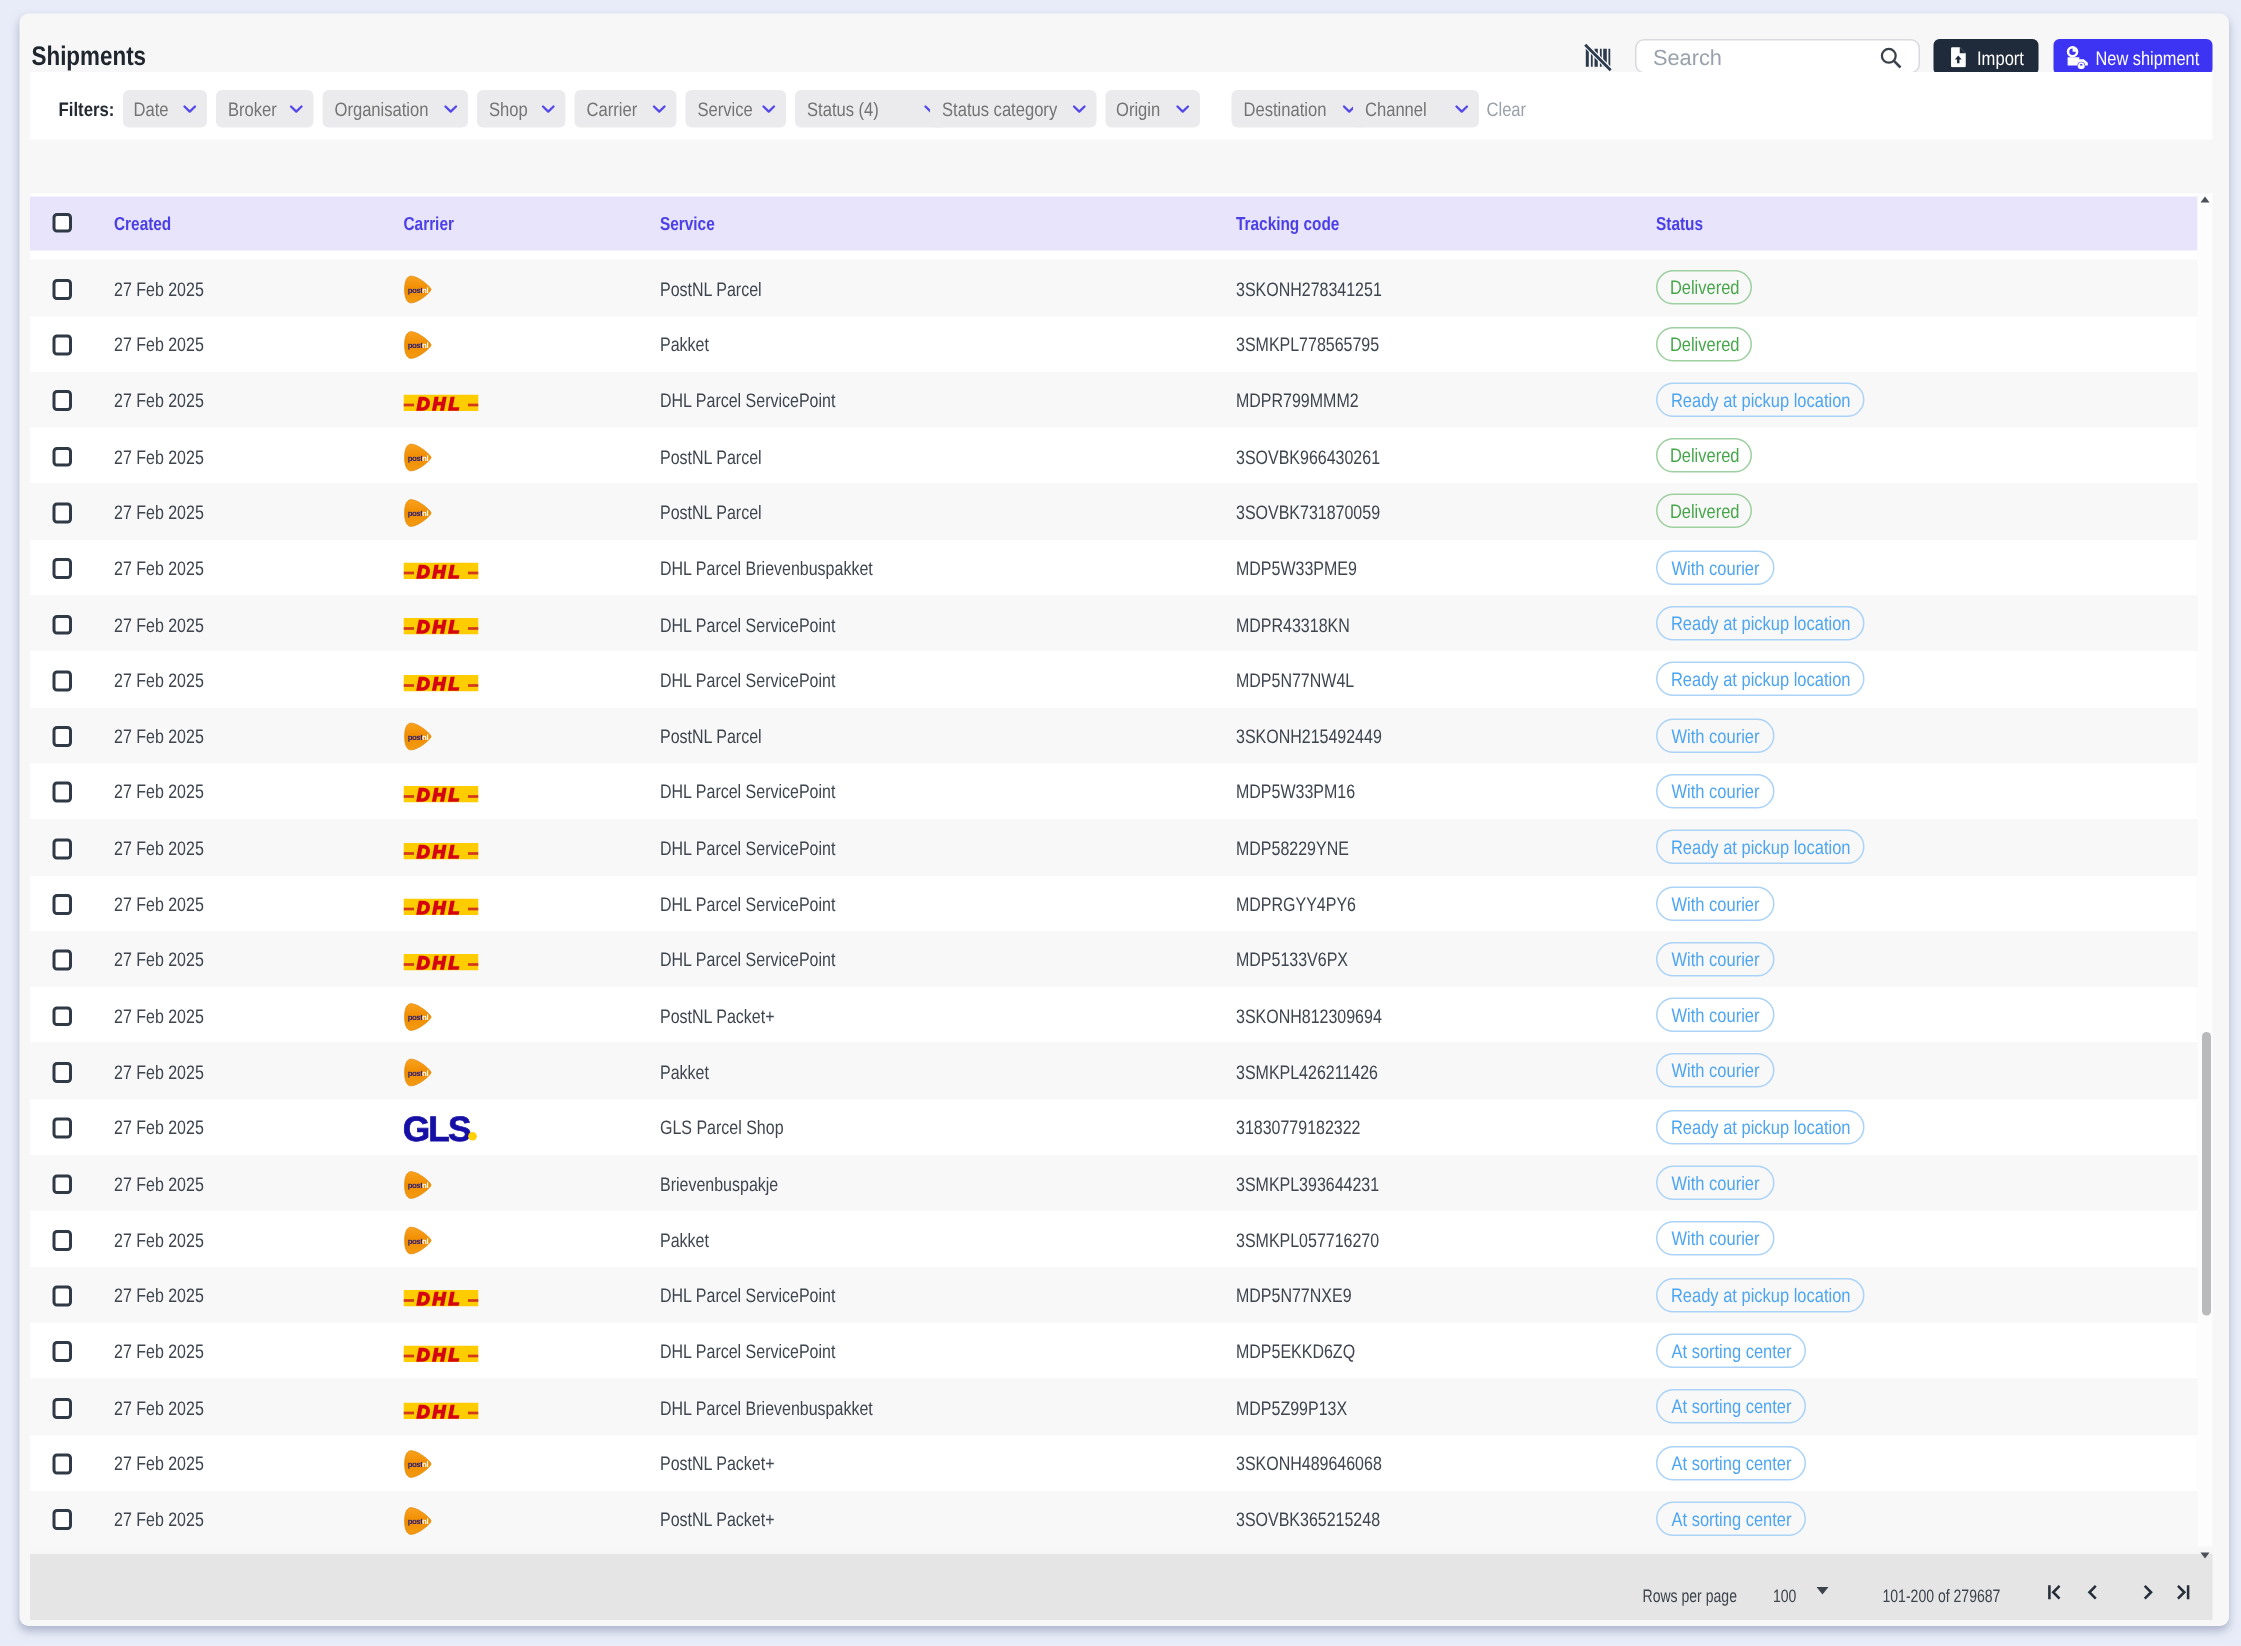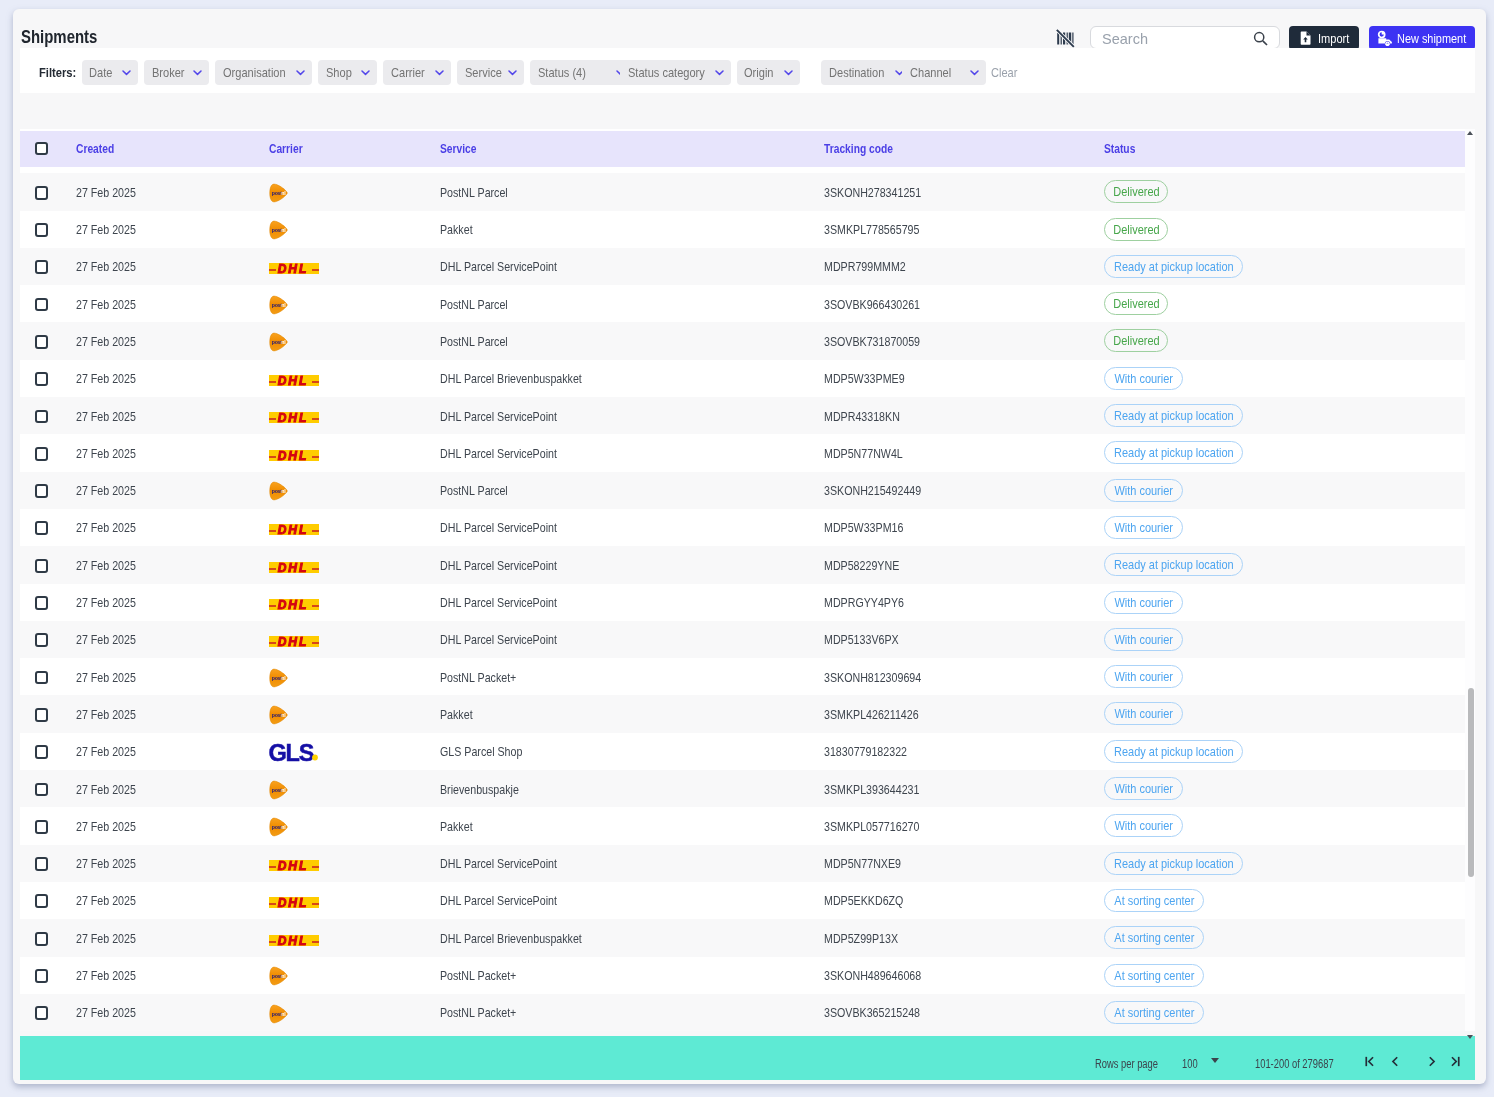--- a/index.html
+++ b/index.html
@@ -26,21 +26,21 @@
 .row.o{background:#f8f8f9}.row.e{background:#fff}
 .row .cb{left:14.5px;top:12.5px}
 .cell{position:absolute;top:11.5px;font-size:13px;color:#3e454e;transform:scaleX(.82);transform-origin:0 50%;white-space:nowrap}
 .c1{left:56px}.c3{left:420px}.c4{left:804px}
 .lg{position:absolute;left:249px}
 .lg svg{display:block}
 .pill{position:absolute;left:1084px;top:7px;height:23px;border:1px solid;border-radius:12px;display:flex;align-items:center;justify-content:center}
 .pill span{font-size:13px;transform:scaleX(.845);white-space:nowrap}
 .pg{color:#46a64a;border-color:#9ed0a0}
 .pb{color:#4da5f0;border-color:#abd3f8}
-#foot{left:7px;top:1027px;width:1455px;height:44px;background:#5eead4}
+#foot{left:7px;top:1027px;width:1455px;height:44px;background:#e5e5e5}
 .ftx{position:absolute;font-size:12px;color:#3c434c;transform:scaleX(.78);transform-origin:0 50%;white-space:nowrap}
 #scrl{left:1452px;top:120px;width:10px;height:902px;background:#fdfdfe}
 #thumb{position:absolute;left:3px;top:559px;width:5.5px;height:189px;background:#b9babc;border-radius:3px}
 .tri-u{width:0;height:0;border-left:3.5px solid transparent;border-right:3.5px solid transparent;border-bottom:4.5px solid #4a5058}
 .tri-d{width:0;height:0;border-left:3.5px solid transparent;border-right:3.5px solid transparent;border-top:4.5px solid #4a5058}
 </style></head><body>
 <div id="card">
 
 <div class="abs" id="title"><span class="sx" style="transform:scaleX(.83)">Shipments</span></div>
 <svg class="abs" style="left:1043px;top:20px" width="19" height="19" viewBox="0 0 19 19">

